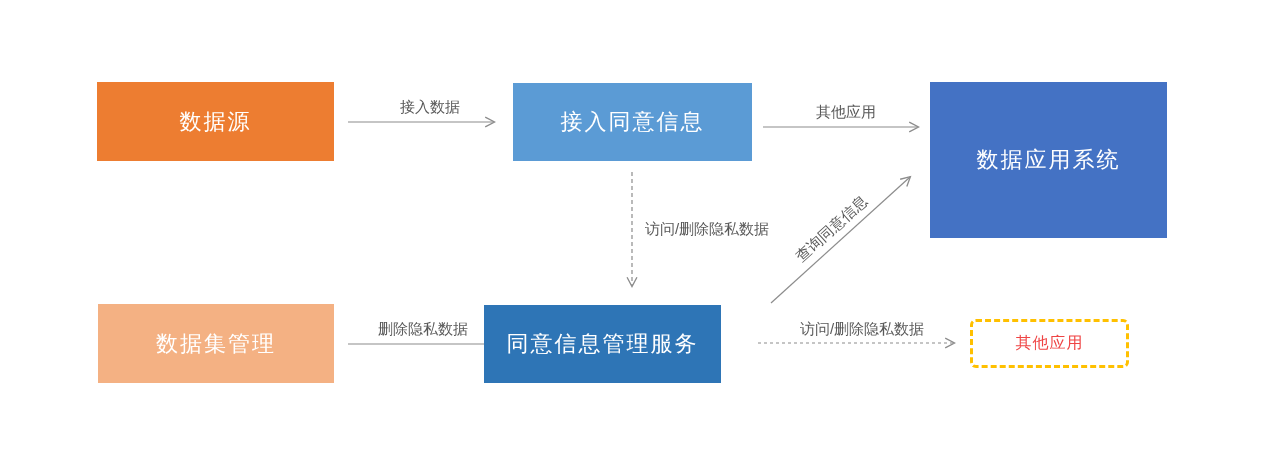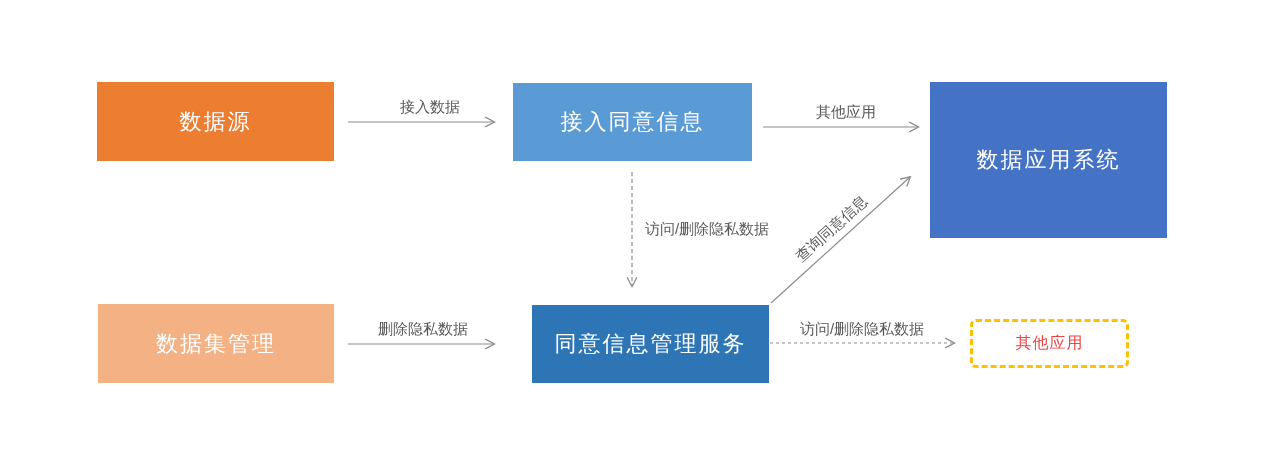--- a/index.html
+++ b/index.html
@@ -31,21 +31,21 @@
     letter-spacing: 2px;
     color: #ffffff;
     text-align: left;
     box-sizing: border-box;
     font-family: Liberation Serif, serif;
   }
   .node-data-source       { left: 97px;  top: 82px;  width: 237px; height: 79px;  background: #ED7D31; }
   .node-dataset-mgmt      { left: 513px; top: 83px;  width: 239px; height: 78px;  background: #5B9BD5; }
   .node-data-app-system   { left: 930px; top: 82px;  width: 237px; height: 156px; background: #4472C4; }
   .node-consent-collection{ left: 98px;  top: 304px; width: 236px; height: 79px;  background: #F4B183; }
-  .node-consent-service   { left: 532px; top: 305px; width: 237px; height: 78px;  background: #2E75B6; }
+  .node-consent-service   { left: 484px; top: 305px; width: 237px; height: 78px;  background: #2E75B6; }
   .node-other-apps {
     left: 970px; top: 319px; width: 159px; height: 49px;
     background: #ffffff;
     border: 3px dashed #FFC000;
     border-radius: 6px;
     color: #ef4444;
     font-size: 16px;
     font-weight: 400;
     letter-spacing: 1px;
   }

